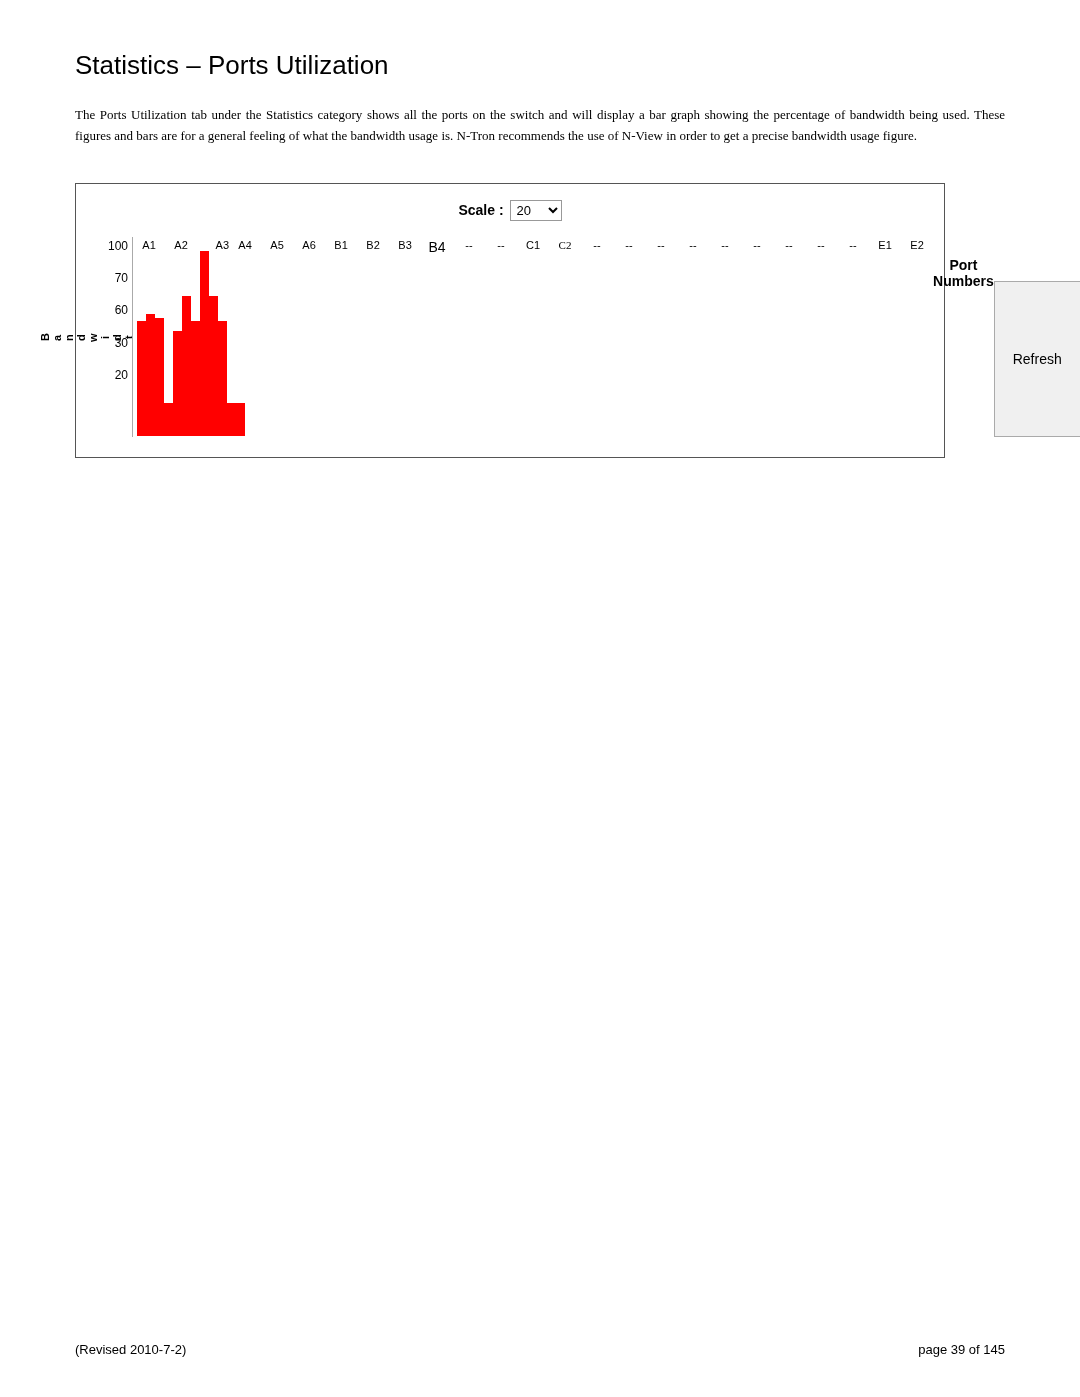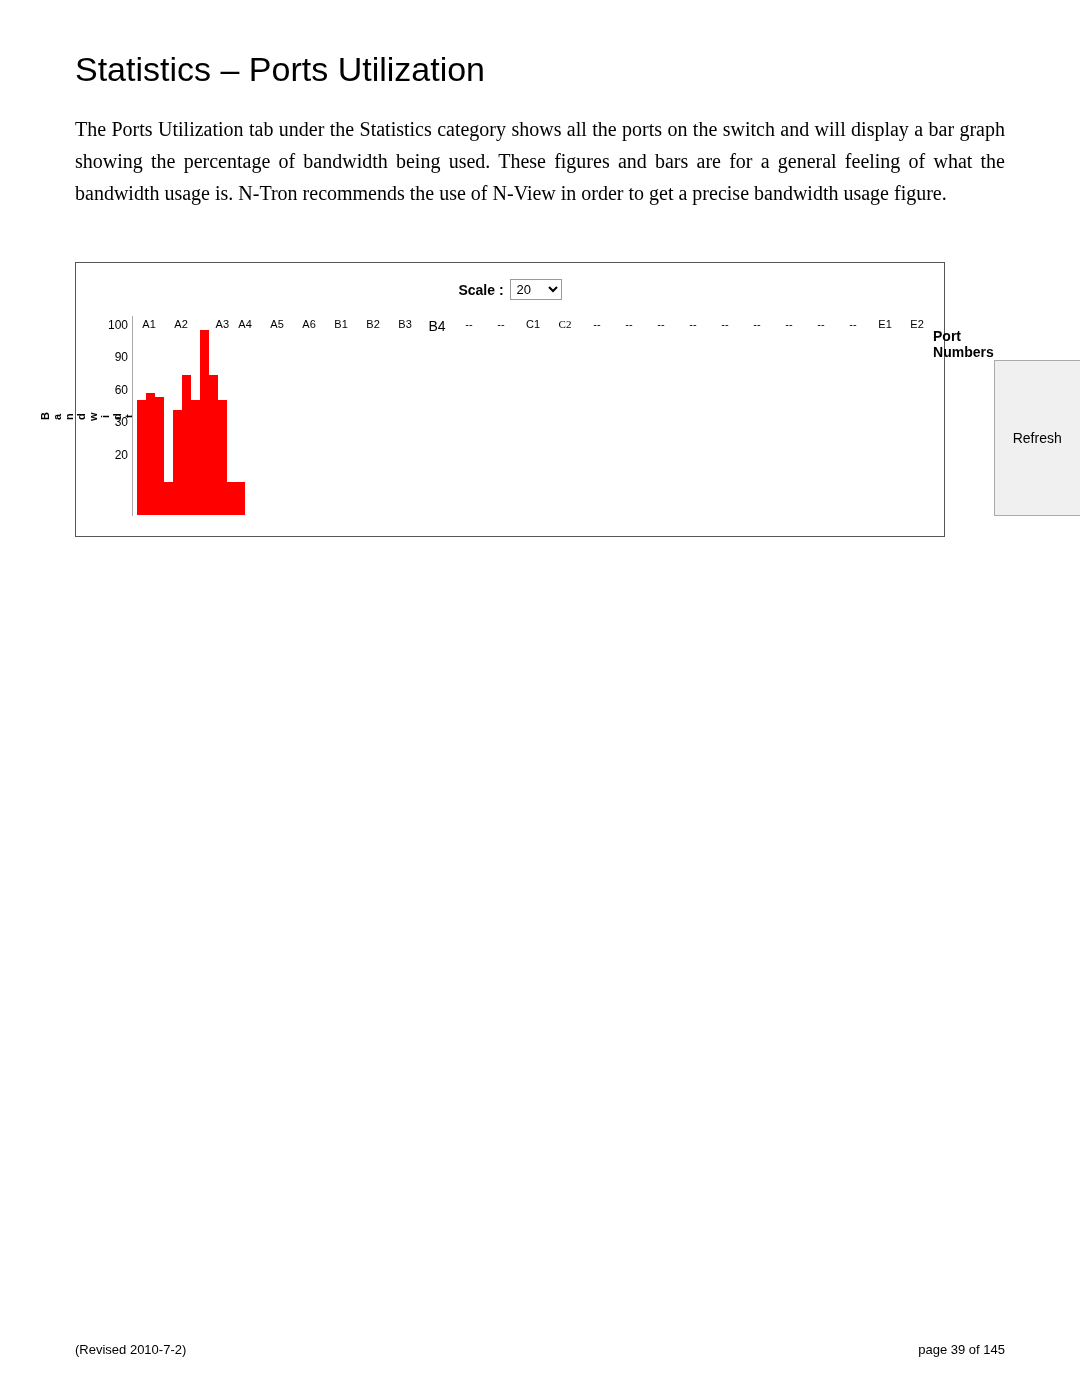--- a/index.html
+++ b/index.html
@@ -9,30 +9,30 @@
       font-size: 15px;
       color: #000;
       width: 1080px;
       min-height: 1397px;
       position: relative;
     }
     .page-content {
       padding: 50px 75px 60px 75px;
     }
     h1 {
-      font-size: 34px;
+      font-size: 26px;
       font-weight: normal;
       margin-bottom: 24px;
       font-family: Arial, sans-serif;
     }
     .description {
       text-align: justify;
       line-height: 1.6;
-      margin-bottom: 53px;
-      font-size: 20px;
+      margin-bottom: 36px;
+      font-size: 13px;
     }
     .chart-container {
       border: 1px solid #555;
       padding: 16px 16px 20px 16px;
       width: 870px;
     }
     .chart-title {
       text-align: center;
       font-weight: bold;
       font-size: 15px;
@@ -124,23 +124,24 @@
     .x-axis-labels {
       display: flex;
       flex-direction: row;
       align-items: flex-start;
       padding-left: 0;
       margin-top: 2px;
       font-size: 11px;
       font-family: Arial, sans-serif;
     }
     .port-numbers-label {
+      text-align: center;
       font-weight: bold;
       font-size: 14px;
-      margin-top: 12px;
+      margin-top: 20px;
       margin-bottom: 10px;
       font-family: Arial, sans-serif;
     }
     .refresh-row {
       display: flex;
       justify-content: flex-end;
       margin-top: 44px;
     }
     .refresh-btn {
       border: 1px solid #aaa;
@@ -181,21 +182,21 @@
     </div>
 
     <div class="chart-area">
 
       <div class="y-axis-label" style="width:14px; font-size:11px; font-family:Arial,sans-serif; font-weight:bold; letter-spacing:1px;">
         B<br>a<br>n<br>d<br>w<br>i<br>d<br>t<br>h<br>%
       </div>
 
       <div class="y-axis-ticks">
         <span>100</span>
-        <span>90</span>
+        <span>70</span>
         <span>60</span>
         <span>30</span>
         <span>20</span>
         <span>&nbsp;</span>
       </div>
 
       <div class="chart-plot">
         <div class="grid-and-bars">
 
           <div class="grid-lines">

